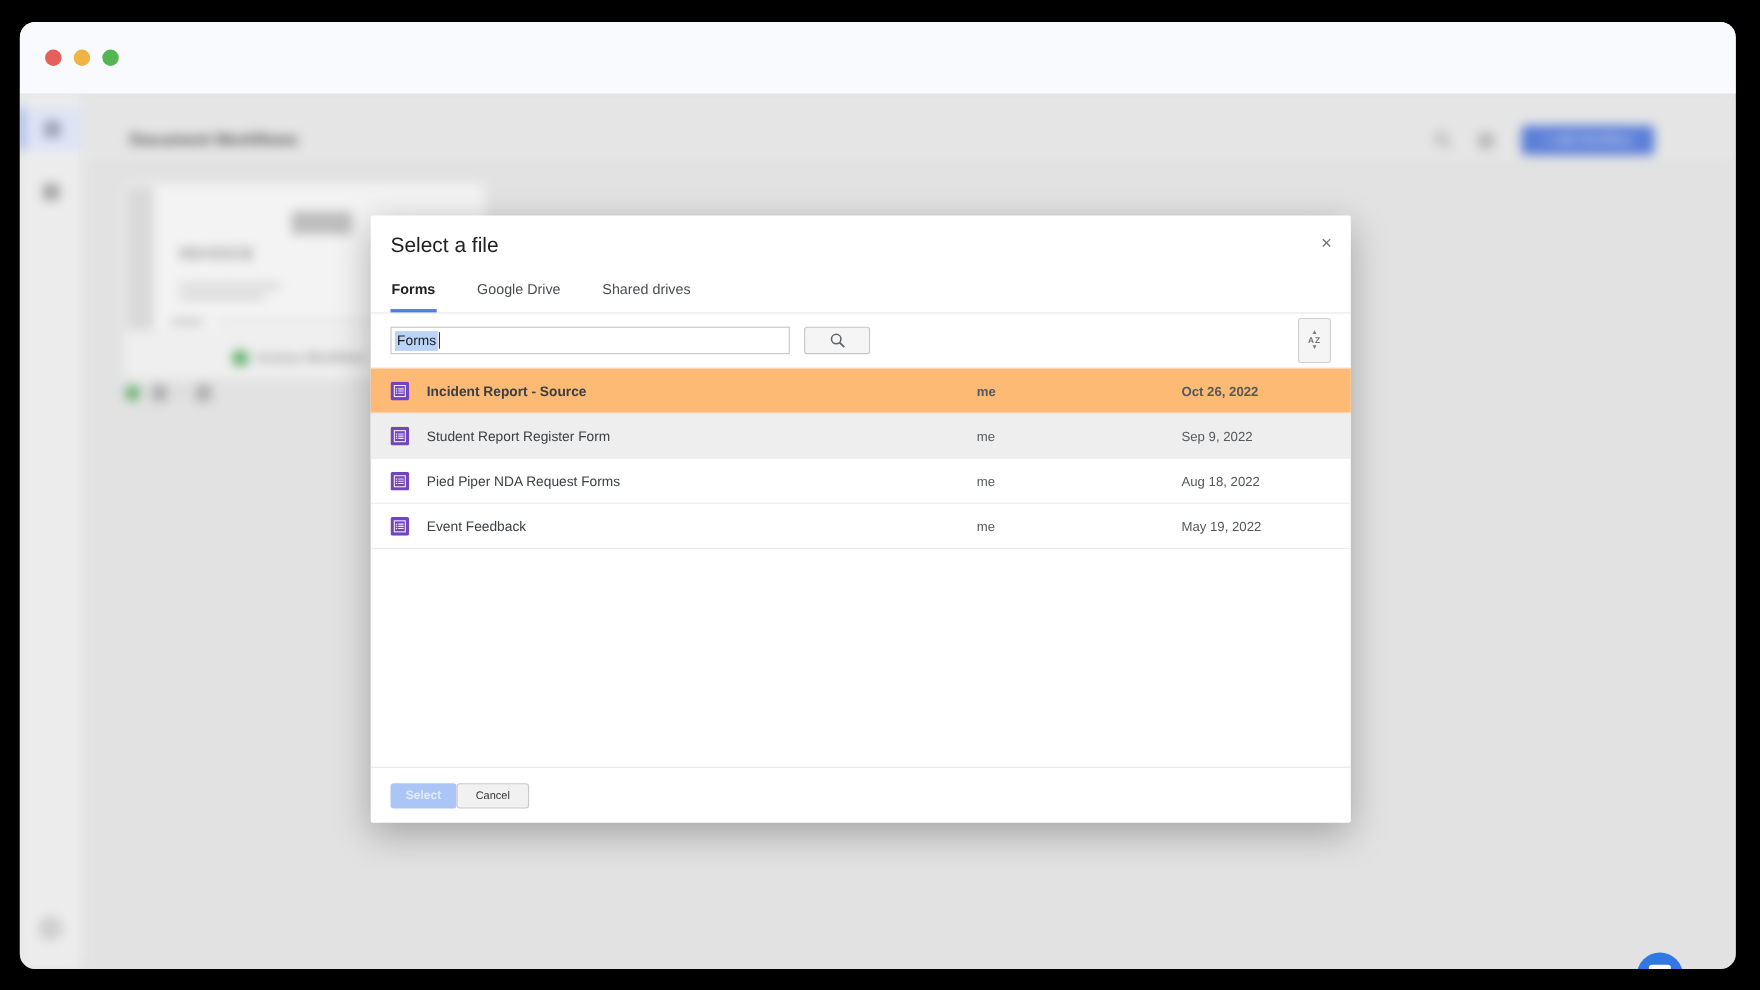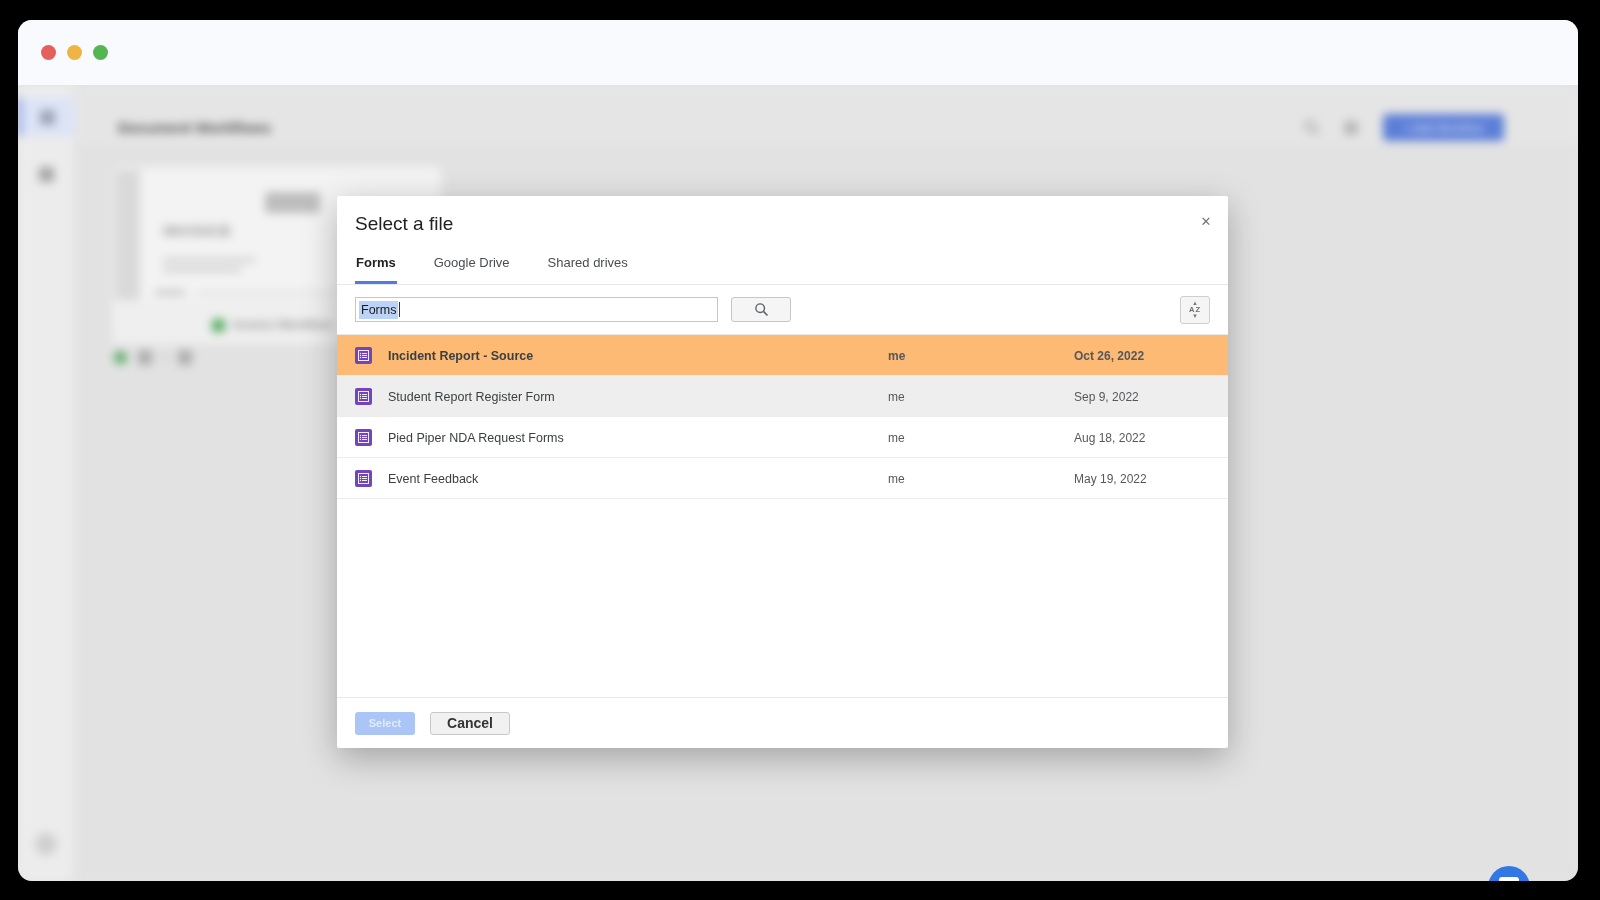--- a/index.html
+++ b/index.html
@@ -66,21 +66,21 @@
   .tab { font-size:13px; color:#4a4d51; padding:8px 1px 14px; cursor:pointer; }
   .tab.active { font-weight:bold; color:#202124; padding-bottom:11px; border-bottom:3px solid #4d7de0; }
 
   .dlg-search { height:50px; display:flex; align-items:center; padding:0 18px; border-bottom:1px solid #e8e8e8; }
   .search-box { width:363px; height:25px; border:1px solid #c6c6c6; background:#fff; display:flex; align-items:center; padding-left:3px; }
   .sel-text { font-size:12.5px; color:#1b1b1b; background:#bcd3f8; padding:2px 2px; }
   .caret { width:1px; height:15px; background:#333; margin-left:1px; }
   .search-btn { margin-left:13px; width:60px; height:25px; background:#f5f5f5; border:1px solid #c6c6c6; border-radius:3px;
                 display:flex; align-items:center; justify-content:center; cursor:pointer; }
   .flex-sp { flex:1; }
-  .sort-btn { width:30px; height:28px; background:#f5f5f5; border:1px solid #cfcfcf; border-radius:3px;
+  .sort-btn { width:30px; height:41px; background:#f5f5f5; border:1px solid #cfcfcf; border-radius:3px;
               display:flex; flex-direction:column; align-items:center; justify-content:center; line-height:1;
               color:#6f6f6f; cursor:pointer; }
   .sort-btn .tri { font-size:6px; color:#7a7a7a; }
   .sort-btn .az { font-size:7.5px; font-weight:bold; letter-spacing:1px; }
 
   .dlg-cols { position:relative; height:36px; border-bottom:1px solid #e8e8e8; font-size:13px; color:#3a3d41; }
   .col-name { position:absolute; left:18px; top:10px; }
   .col-owner { position:absolute; left:551px; top:10px; }
   .col-mod { position:absolute; left:737px; top:10px; }
   .col-arrow { display:inline-block; margin-left:13px; font-size:13px; color:#3a3d41; }
@@ -88,24 +88,24 @@
   .rows {}
   .frow { position:relative; height:41px; border-bottom:1px solid #ececec; cursor:pointer; }
   .frow.bg-a { background:#fdba74;font-weight:bold; }
   .frow.bg-b { background:#eeeeee; }
   .frow .ficon { position:absolute; left:18px; top:12px; }
   .frow .fname { position:absolute; left:51px; top:14px; font-size:12.5px; color:#3c4043; }
   .frow .fowner { position:absolute; left:551px; top:14px; font-size:12px; color:#55585c; }
   .frow .fdate { position:absolute; left:737px; top:14px; font-size:12px; color:#55585c; }
 
   .dlg-fill { flex:1; }
-  .dlg-footer { height:51px; border-top:1px solid #e8e8e8; display:flex; align-items:center; padding:0 18px; gap:15px; }
+  .dlg-footer { height:51px; border-top:1px solid #e8e8e8; display:flex; align-items:center; padding:0 18px; }
   .btn-select { width:60px; height:23px; background:#abc6f6; color:#e2eafb; font-size:11px; font-weight:bold;
                 border:none; border-radius:3px; }
-  .btn-cancel { width:80px; height:23px; background:#f1f1f1; color:#333; font-size:14px; font-weight:bold;
+  .btn-cancel { width:66px; height:23px; background:#f1f1f1; color:#333; font-size:10px; font-weight:normal;
                 border:1px solid #c9c9c9; border-radius:3px; cursor:pointer; }
 </style>
 </head>
 <body>
 
 <div class="canvas">
   <div class="window">
 
     <div class="titlebar">
       <span class="tl red"></span>

